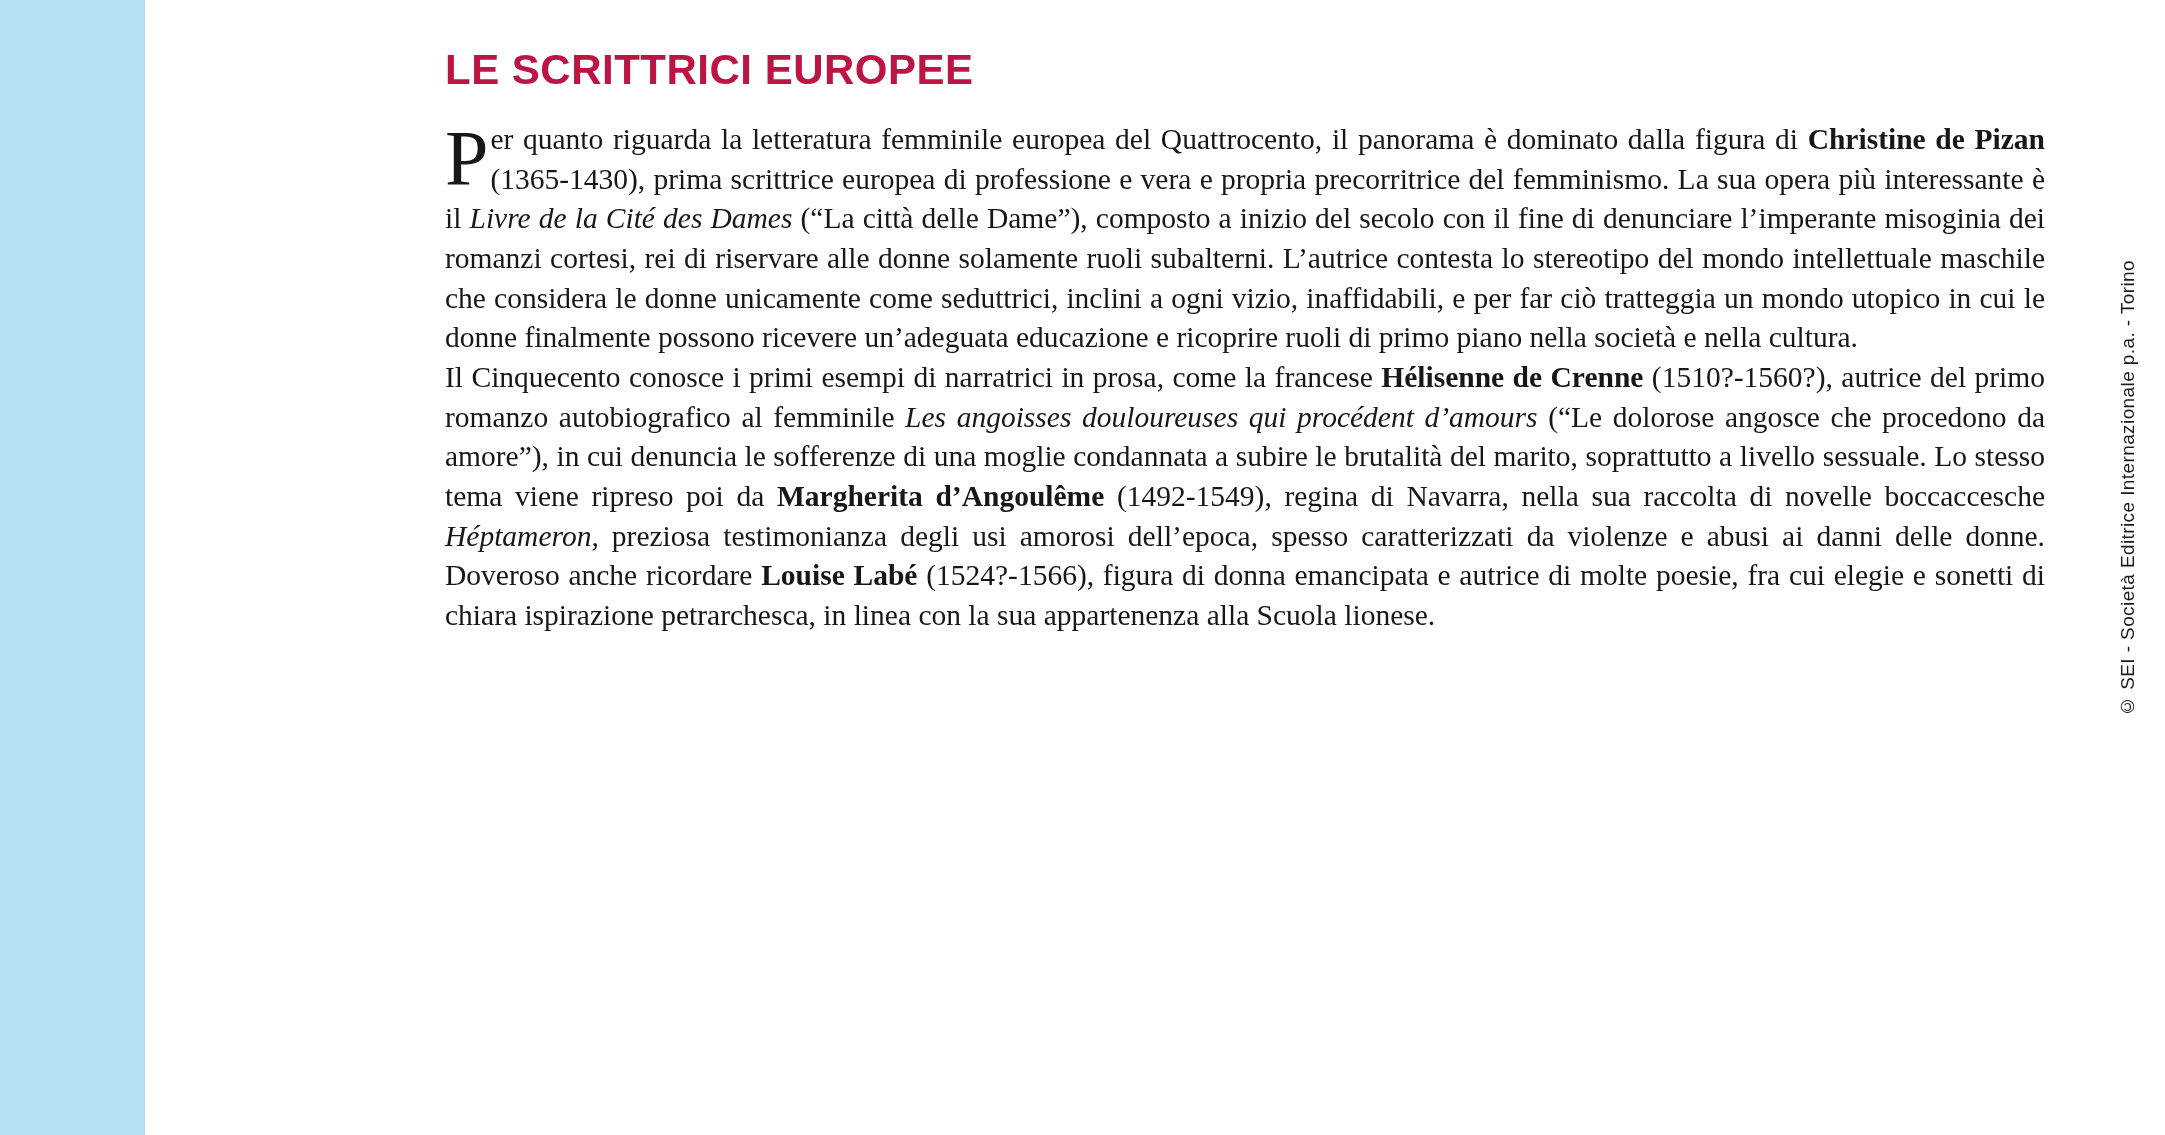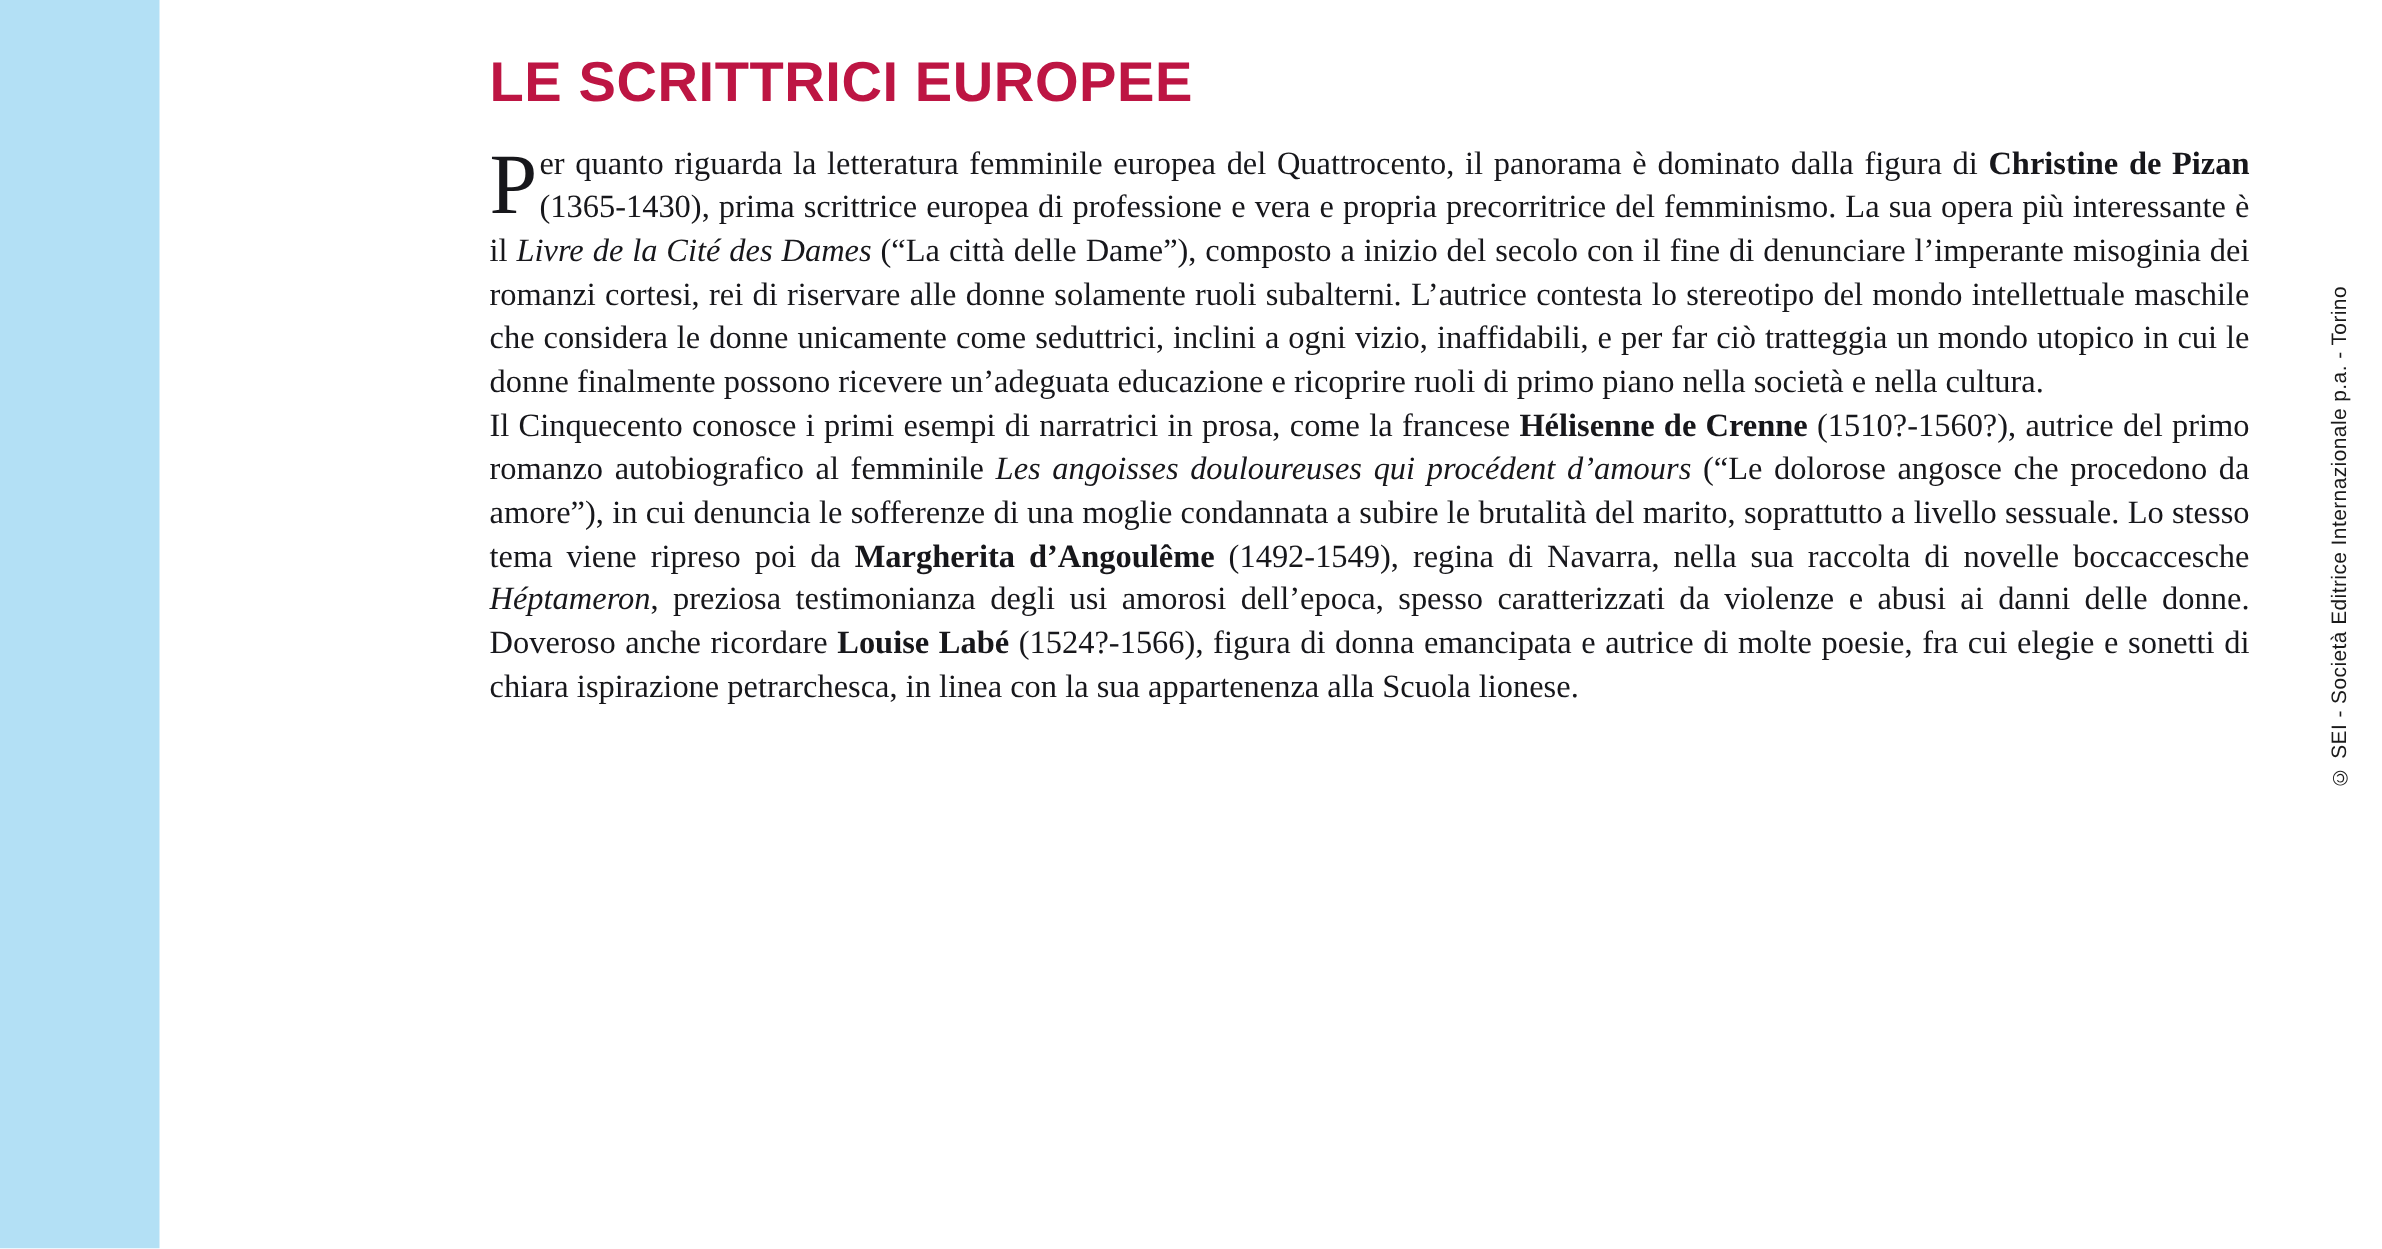--- a/index.html
+++ b/index.html
@@ -31,21 +31,21 @@
   }
   .content {
     flex: 1 1 auto;
     position: relative;
     padding-top: 48px;
   }
   .title {
     color: #bd1543;
     font-family: "Liberation Sans", sans-serif;
     font-weight: bold;
-    font-size: 51px;
+    font-size: 42px;
     letter-spacing: 0.5px;
     line-height: 1.05;
     margin: 0 0 28px 0;
     padding: 0;
   }
   .body-text {
     width: 1600px;
     font-size: 29.5px;
     line-height: 1.345;
     color: #17171b;

